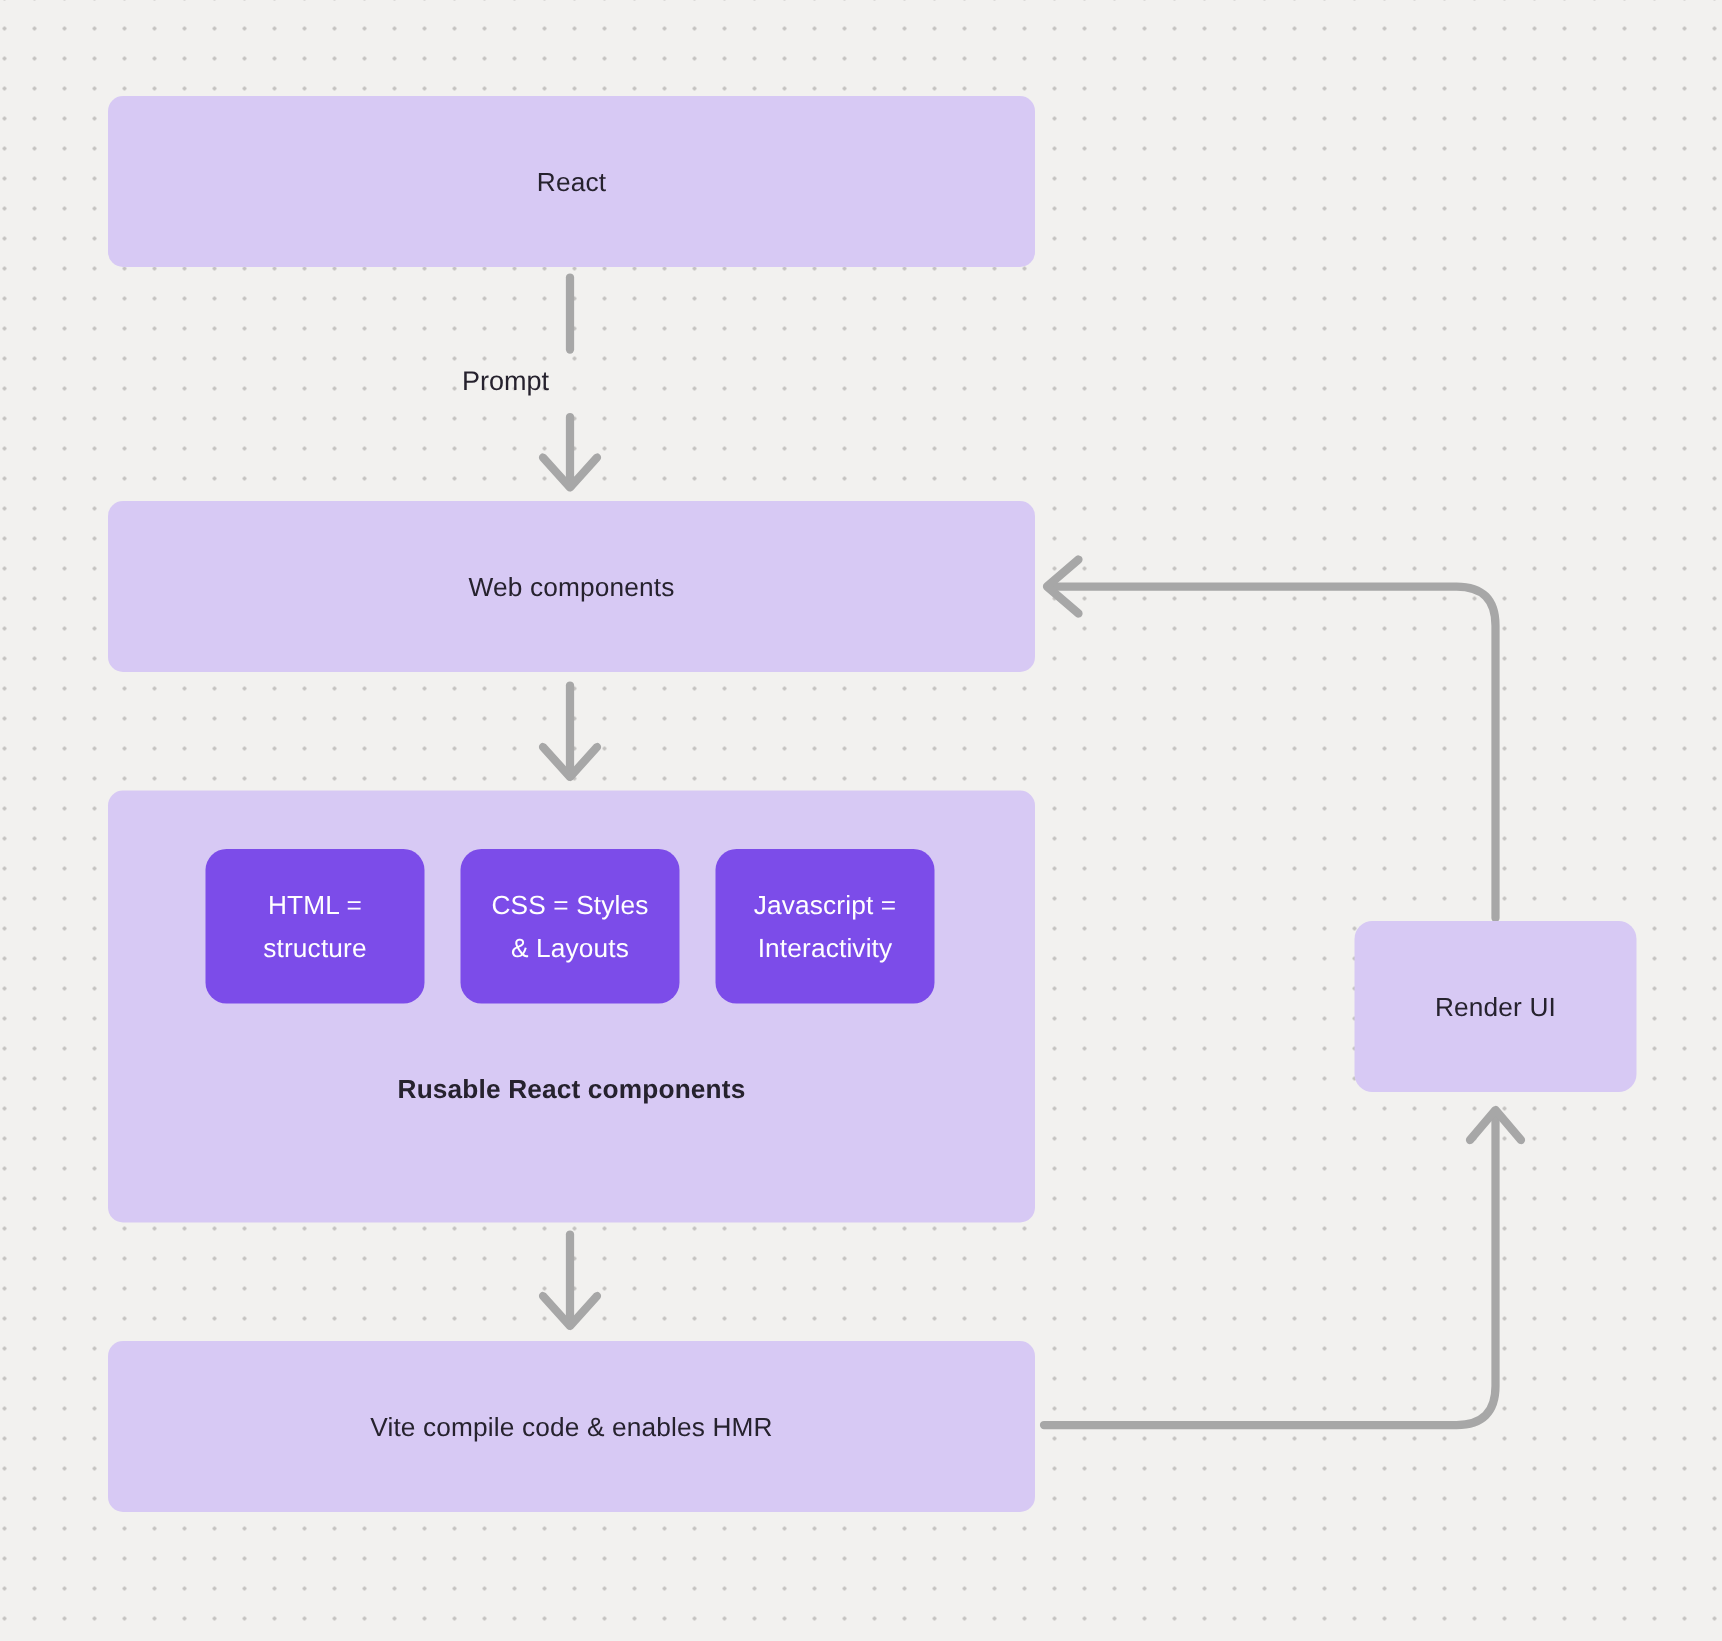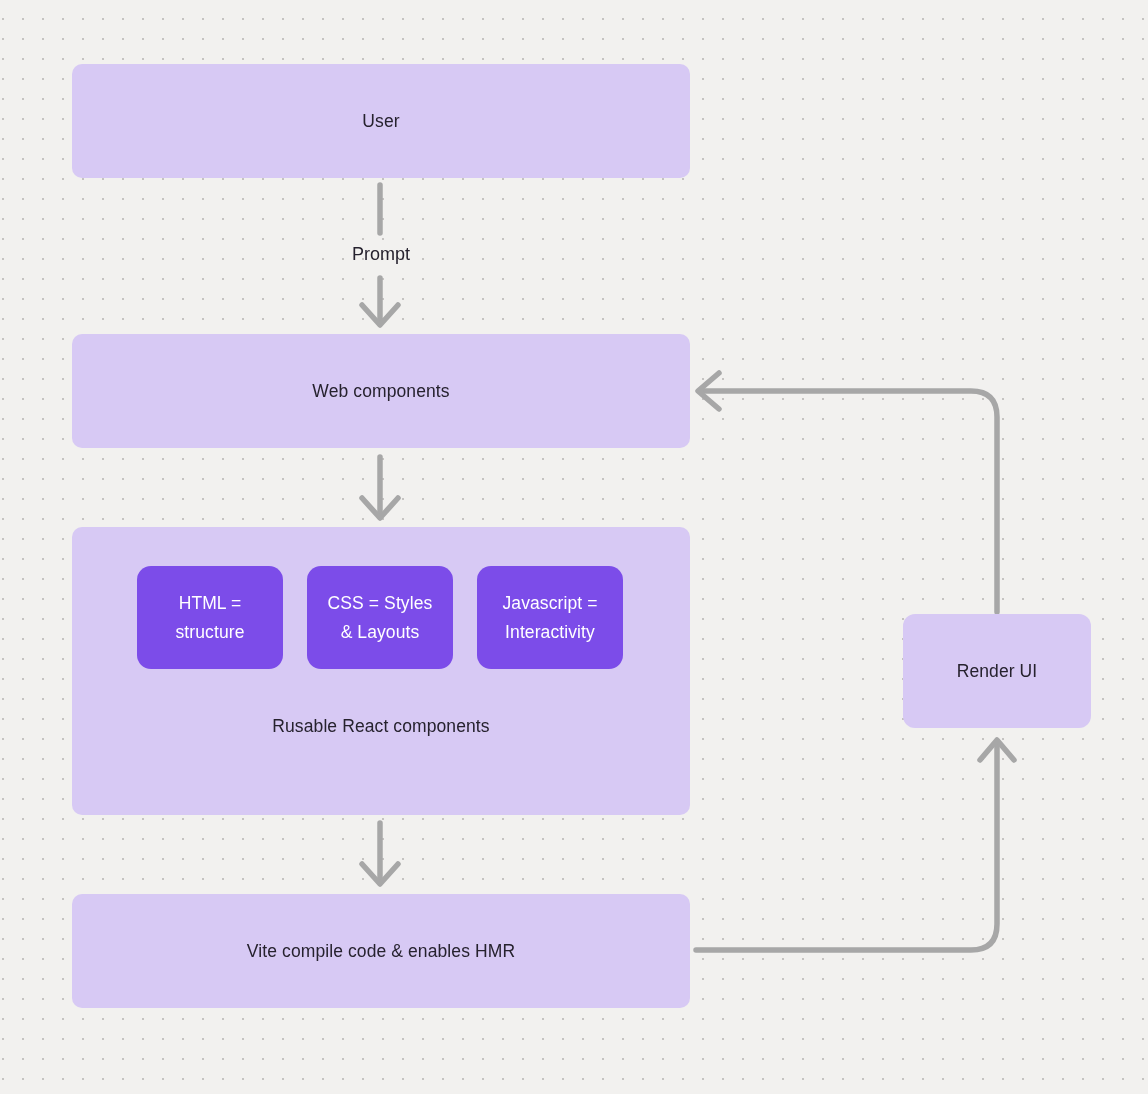--- a/index.html
+++ b/index.html
@@ -57,27 +57,28 @@
   .chip-css  { left: 235px; }
   .chip-js   { left: 405px; }
   .group-caption {
     position: absolute;
     left: 0;
     top: 189px;
     width: 100%;
     text-align: center;
     color: #26222e;
     font-size: 17.5px;
+    font-weight: bold;
   }
   .edge-label {
     position: absolute;
     left: 308px;
     top: 244px;
     width: 146px;
-    text-align: center;
+    text-align: left;
     color: #26222e;
     font-size: 18px;
   }
   svg.connectors {
     position: absolute;
     left: 0;
     top: 0;
     pointer-events: none;
   }
   svg.connectors * {
@@ -106,21 +107,21 @@
     <path d="M362,864 L380,884 L398,864"></path>
 
     <path d="M997,612 L997,417 Q997,391 971,391 L703,391"></path>
     <path d="M719,373 L698,391 L719,409"></path>
 
     <path d="M696,950 L971,950 Q997,950 997,924 L997,746"></path>
     <path d="M980,760 L997,740 L1014,760"></path>
   </svg>
 
   <div class="node node-user">
-    <span>User</span>
+    <span>React</span>
   </div>
 
   <div class="edge-label">Prompt</div>
 
   <div class="node node-web-app">
     <span>Web components</span>
   </div>
 
   <div class="node group-components">
     <div class="chip chip-html">

